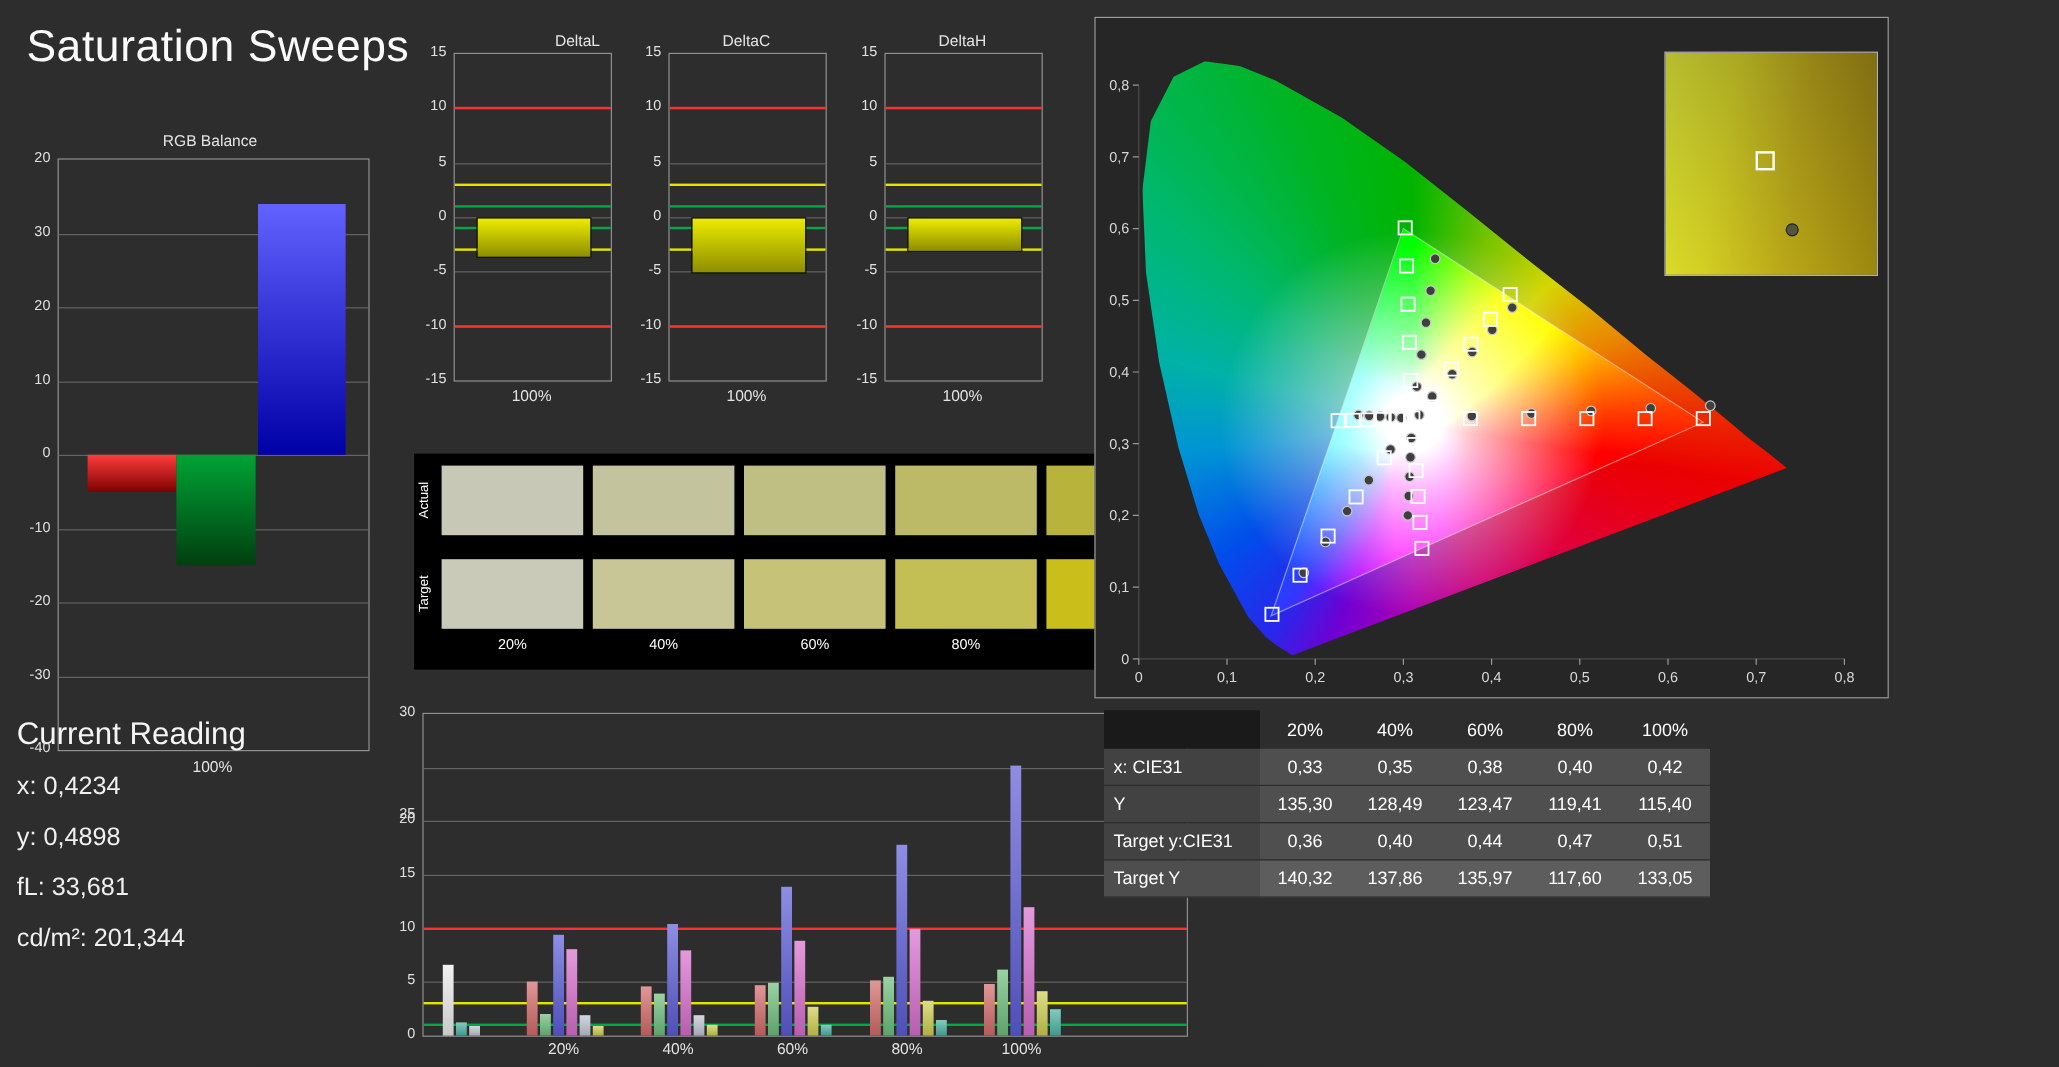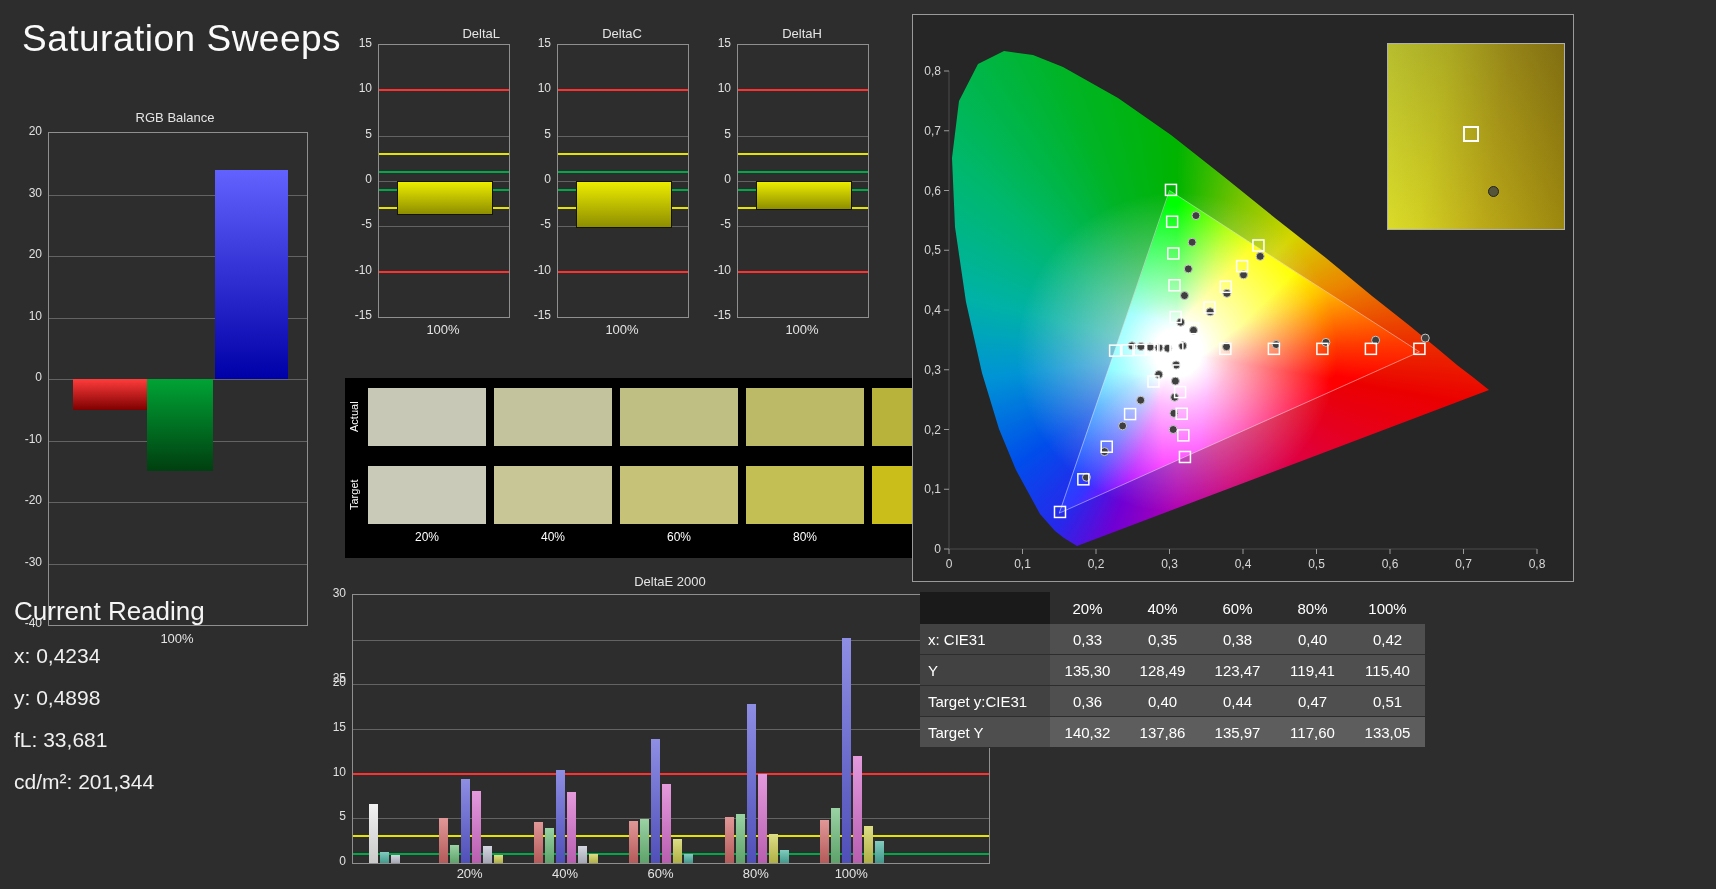--- a/index.html
+++ b/index.html
@@ -186,21 +186,20 @@
       <div class="swatch" style="left: 275px; top: 88px; background: rgb(198, 195, 120);"></div>
       <div class="collab" style="left: 275px;">60%</div>
       <div class="swatch" style="left: 401px; top: 10px; background: rgb(188, 186, 102);"></div>
       <div class="swatch" style="left: 401px; top: 88px; background: rgb(196, 191, 85);"></div>
       <div class="collab" style="left: 401px;">80%</div>
       <div class="swatch" style="left: 527px; top: 10px; background: rgb(183, 179, 59);"></div>
       <div class="swatch" style="left: 527px; top: 88px; background: rgb(202, 191, 26);"></div>
       <div class="collab" style="left: 527px;">100%</div>
     </div>
 
-  <div class="ctitle" id="de-title">DeltaE 2000</div>
   <div class="plot" id="de-plot">
       <div class="gridline" style="top: 223.333px;"></div>
       <div class="gridline" style="top: 178.667px;"></div>
       <div class="gridline" style="top: 134px;"></div>
       <div class="gridline" style="top: 89.3333px;"></div>
       <div class="gridline" style="top: 44.6667px;"></div>
       <div class="refline" style="top: 177.667px; background: rgb(255, 48, 48);"></div>
       <div class="refline" style="top: 240.2px; background: rgb(228, 228, 0);"></div>
       <div class="refline" style="top: 258.067px; background: rgb(0, 168, 72);"></div>
       <div class="vbar" style="left: 16.3px; width: 9px; top: 209.04px; height: 58.96px; background: linear-gradient(rgb(242, 242, 242), rgb(201, 201, 201));"></div>

